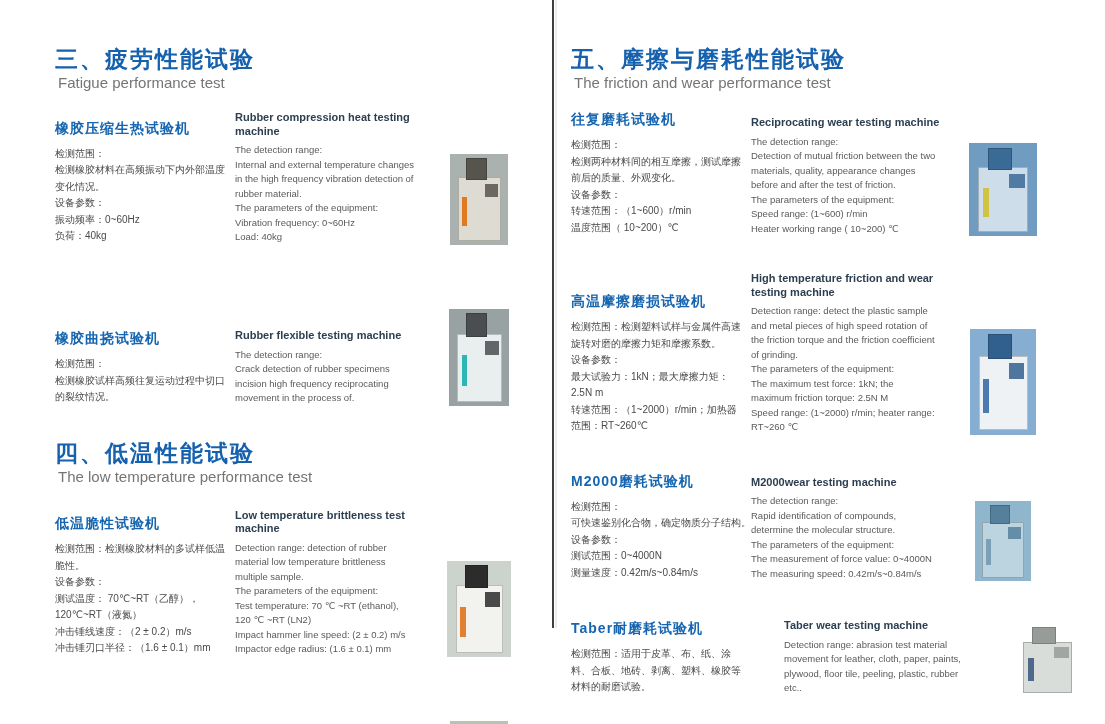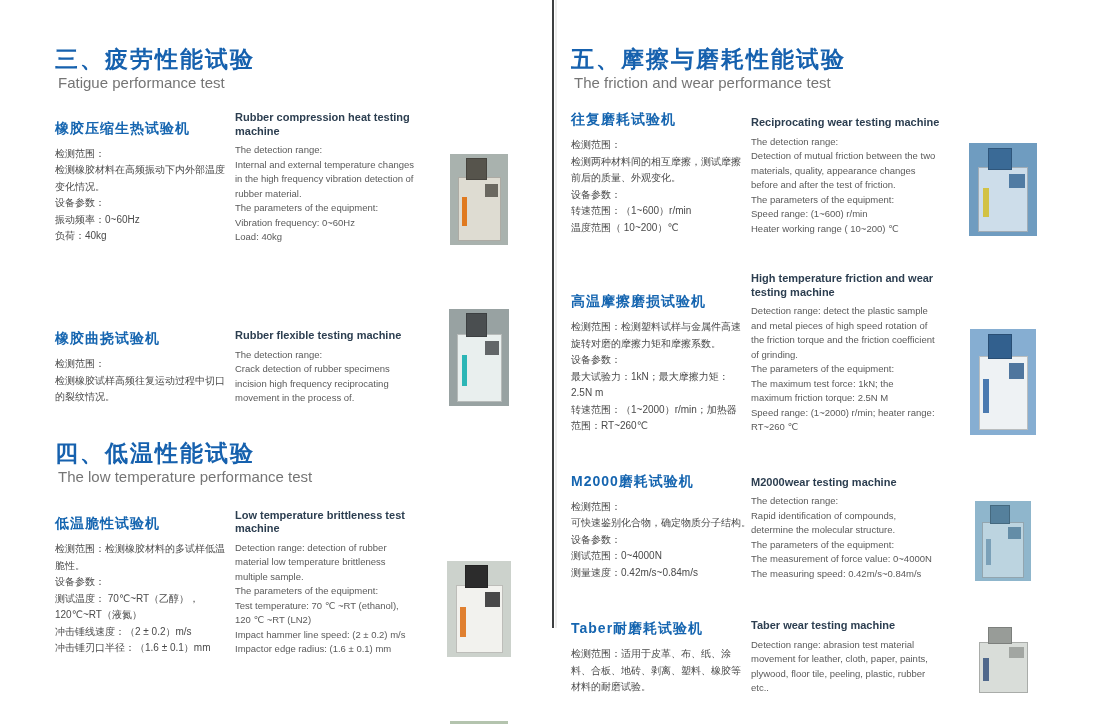--- a/index.html
+++ b/index.html
@@ -233,21 +233,21 @@
           </div>
           <div class="col-img">
             <div class="photo" style="--bg: #8fb6cc; --body: #bcd4e0; --top: #55809c; --accent: #7aa0b8; width: 56px; height: 80px;">
               <div class="m-body"></div>
               <div class="m-top"></div>
               <div class="m-accent"></div>
               <div class="m-panel"></div>
             </div>
           </div>
         </div>
-        <div class="row" style="margin-top: 38px;">
+        <div class="row" style="margin-top: 38px; gap: 33px;">
           <div class="col-cn">
             <div class="cn-title">Taber耐磨耗试验机</div>
             <div class="cn-line">检测范围：适用于皮革、布、纸、涂</div>
             <div class="cn-line">料、合板、地砖、剥离、塑料、橡胶等</div>
             <div class="cn-line">材料的耐磨试验。</div>
           </div>
           <div class="col-en">
             <div class="en-title">Taber wear testing machine</div>
             <div class="en-line">Detection range: abrasion test material</div>
             <div class="en-line">movement for leather, cloth, paper, paints,</div>

